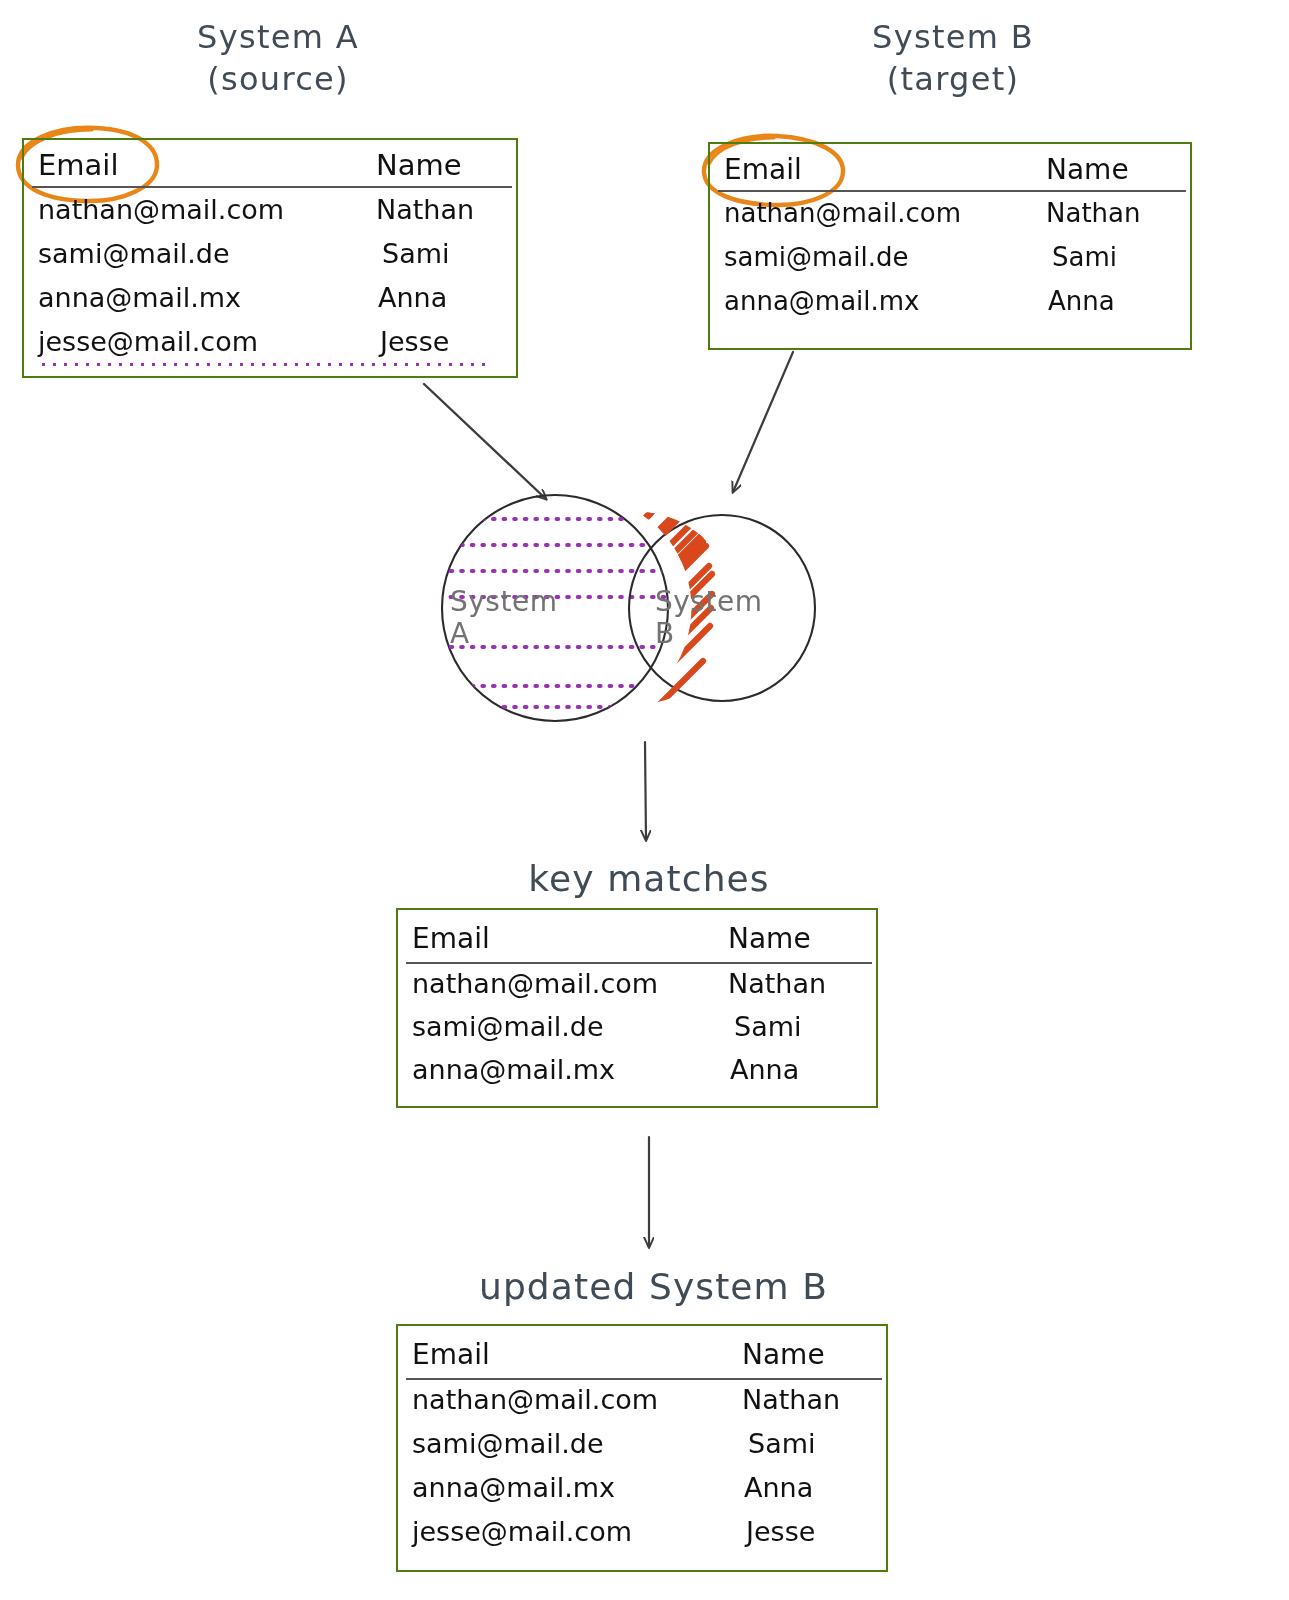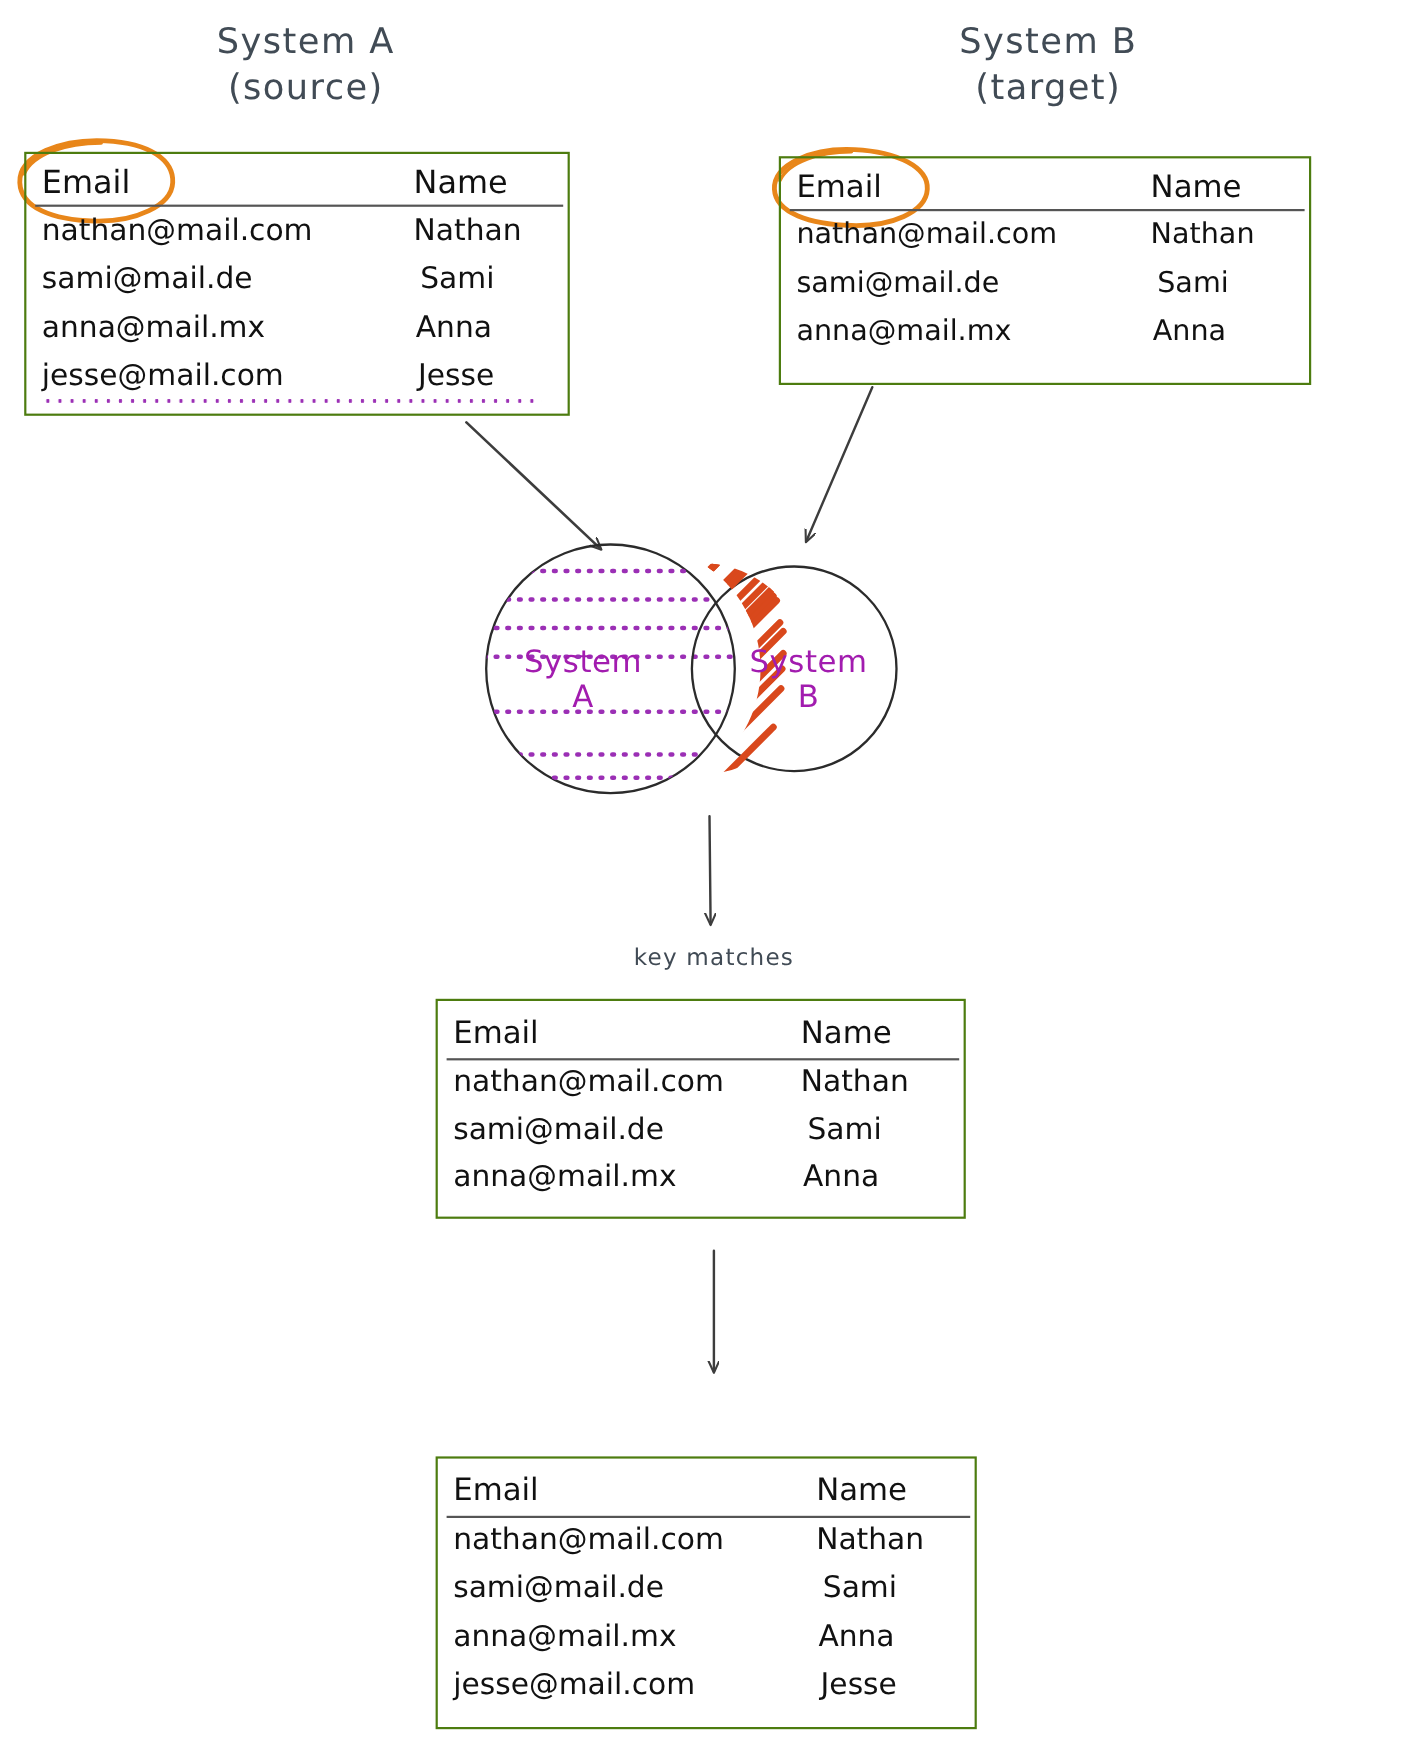--- a/index.html
+++ b/index.html
@@ -32,21 +32,21 @@
     color: #414b55;
     letter-spacing: 1.3px;
     text-align: center;
     white-space: pre;
     line-height: 1.32;
     font-weight: 400;
   }
   .hand-label {
     position: absolute;
     font-family: "DejaVu Sans", sans-serif;
-    font-size: 21px;
+    font-size: 36px;
     color: #414b55;
     letter-spacing: 1.1px;
     text-align: center;
     white-space: nowrap;
   }
   .tbl {
     position: absolute;
     box-sizing: border-box;
     border: 2px solid #4d7c0f;
     background: transparent;
@@ -58,22 +58,21 @@
     white-space: nowrap;
   }
   .hdr-rule {
     position: absolute;
     height: 2px;
     background: #555555;
   }
   .venn-label {
     position: absolute;
     font-family: "DejaVu Sans", sans-serif;
-    color: #a21caf;
-    text-align: center;
+    color: #737373;
     white-space: pre;
     line-height: 1.15;
     font-size: 28px;
     letter-spacing: 0.5px;
   }
   .dotted-underline {
     position: absolute;
     height: 5px;
     background-image: radial-gradient(circle closest-side, #9b2fb5 68%, transparent 70%);
     background-size: 11px 5px;
@@ -217,20 +216,21 @@
     <div class="cell" style="left:14px; top:58px; font-size:27px;">nathan@mail.com</div>
     <div class="cell" style="left:330px; top:58px; font-size:27px;">Nathan</div>
 
     <div class="cell" style="left:14px; top:101px; font-size:27px;">sami@mail.de</div>
     <div class="cell" style="left:336px; top:101px; font-size:27px;">Sami</div>
 
     <div class="cell" style="left:14px; top:144px; font-size:27px;">anna@mail.mx</div>
     <div class="cell" style="left:332px; top:144px; font-size:27px;">Anna</div>
   </div>
 
+  <div class="hand-label" style="left:479px; top:1266px; width:340px;">updated System B</div>
 
   <div class="tbl" style="left:396px; top:1324px; width:492px; height:248px;">
     <div class="hdr-rule" style="left:8px; top:52px; width:476px;"></div>
 
     <div class="cell" style="left:14px; top:12px; font-size:28px;">Email</div>
     <div class="cell" style="left:344px; top:12px; font-size:28px;">Name</div>
 
     <div class="cell" style="left:14px; top:58px; font-size:27px;">nathan@mail.com</div>
     <div class="cell" style="left:344px; top:58px; font-size:27px;">Nathan</div>
 

